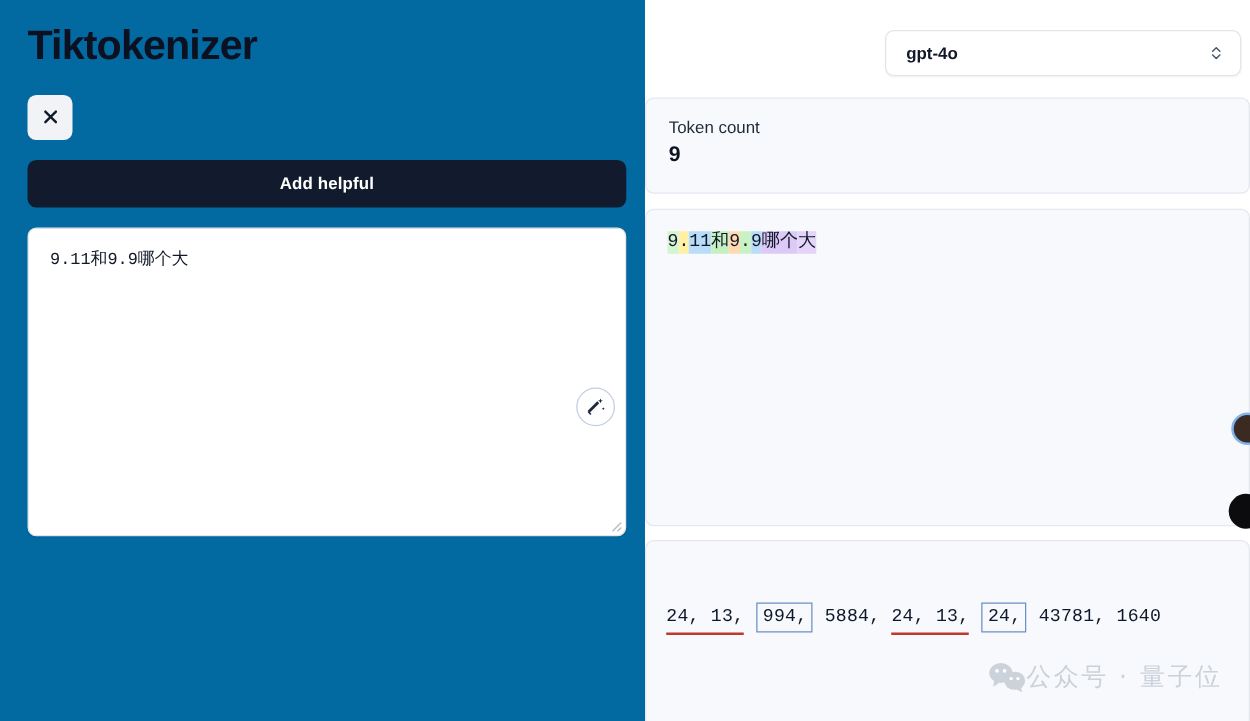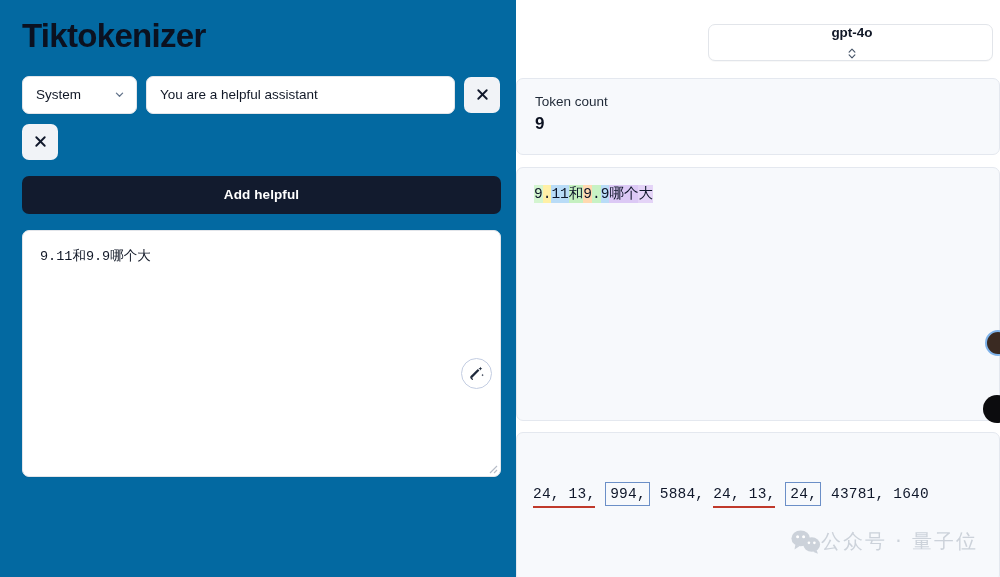--- a/index.html
+++ b/index.html
@@ -187,21 +187,20 @@
     background: #ffffff;
     display: flex;
     align-items: center;
     justify-content: space-between;
     padding: 0 13px 0 16px;
     font-size: 13.5px;
     font-weight: 700;
     color: #111827;
     cursor: pointer;
     box-shadow: 0 1px 1px rgba(16,24,40,0.03);
-    flex-direction: column;
   }
   .chev-updown { width: 12px; height: 13px; color: #475569; display: block; }
 
   .panel {
     position: absolute;
     left: 0;
     border: 1px solid #e4e8ef;
     border-radius: 7px;
     background: #f7f9fc;
   }
@@ -307,35 +306,20 @@
 </style>
 </head>
 <body>
 
 <div id="app">
 
   <div class="left-col">
 
     <div class="app-title">Tiktokenizer</div>
 
-    <div class="msg-row">
-      <div class="role-select">
-        <span>System</span>
-        <svg class="chev-down" viewBox="0 0 16 16" fill="none" stroke="currentColor" stroke-width="1.8" stroke-linecap="round" stroke-linejoin="round">
-          <polyline points="3.5,6 8,10.5 12.5,6"></polyline>
-        </svg>
-      </div>
-      <input class="content-input" type="text" value="You are a helpful assistant" style="">
-      <button class="remove-btn">
-        <svg class="x-icon" viewBox="0 0 16 16" fill="none" stroke="currentColor" stroke-width="2" stroke-linecap="round">
-          <line x1="3.5" y1="3.5" x2="12.5" y2="12.5"></line>
-          <line x1="12.5" y1="3.5" x2="3.5" y2="12.5"></line>
-        </svg>
-      </button>
-    </div>
 
     <div class="msg-row">
       <button class="remove-btn">
         <svg class="x-icon" viewBox="0 0 16 16" fill="none" stroke="currentColor" stroke-width="2" stroke-linecap="round">
           <line x1="3.5" y1="3.5" x2="12.5" y2="12.5"></line>
           <line x1="12.5" y1="3.5" x2="3.5" y2="12.5"></line>
         </svg>
       </button>
     </div>
 

